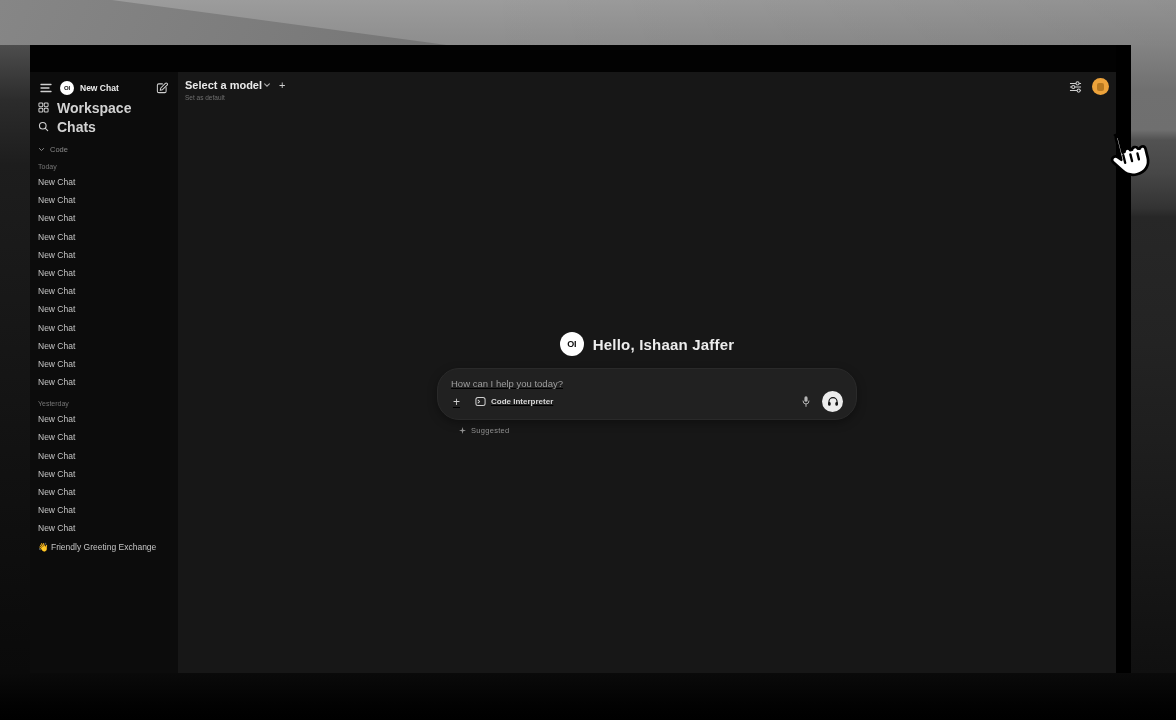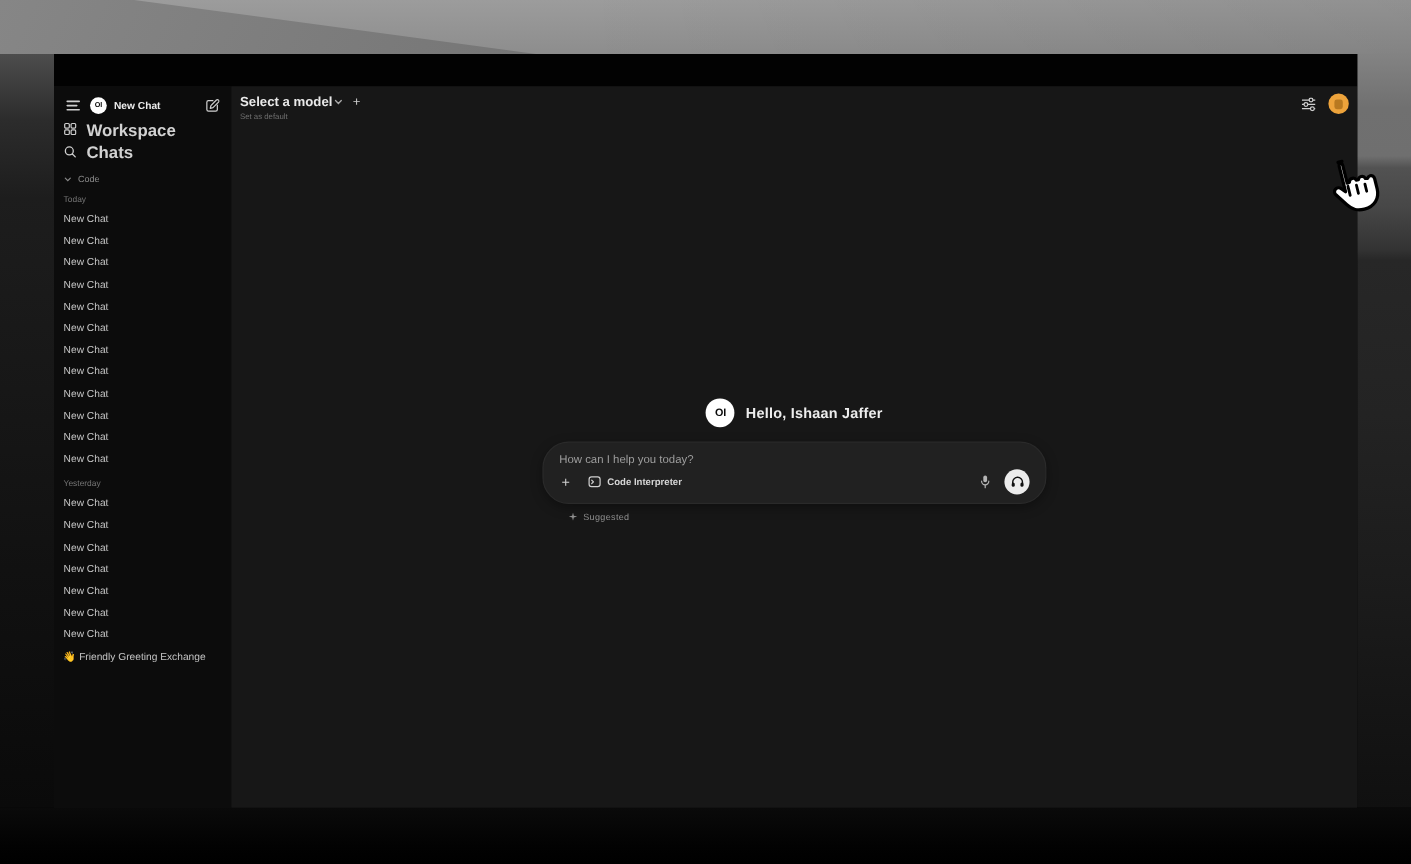--- a/index.html
+++ b/index.html
@@ -13,21 +13,21 @@
     clip-path:polygon(0 0, 9.5% 0, 38% 100%, 0 100%); }
   .bg-top::after { content:""; position:absolute; inset:0;
     background:linear-gradient(to right, rgba(0,0,0,0) 40%, rgba(0,0,0,.07)); }
   .bg-left { position:absolute; left:0; top:45px; width:45px; height:628px;
     background:linear-gradient(to bottom,#4d4d4d 0px,#2c2c2c 55px,#1d1d1d 120px,#171717 280px,#111 430px,#0a0a0a 100%); }
   .bg-right { position:absolute; left:1131px; top:45px; width:45px; height:628px;
     background:linear-gradient(to bottom,#838383 0px,#707070 45px,#6f6f6f 85px,#525252 95px,#474747 128px,#333 163px,#272727 172px,#232323 300px,#1b1b1b 450px,#101010 100%); }
   .bg-bottom { position:absolute; left:0; top:673px; width:1176px; height:47px;
     background:linear-gradient(to bottom,#0a0a0a,#020202 70%,#000); }
 
-  .window { position:absolute; left:45px; top:45px; width:1086px; height:628px;
+  .window { position:absolute; left:30px; top:45px; width:1086px; height:628px;
     background:#171717; display:flex; flex-direction:column; }
   .titlebar { height:27px; background:#020202; flex:0 0 27px; }
   .app { flex:1; display:flex; min-height:0; }
 
   
   .sidebar { width:148px; flex:0 0 148px; background:#0c0c0c; color:#c7c7c7;
     padding:6px 6px 6px 8px; overflow:hidden; }
   .sb-header { display:flex; align-items:center; gap:6px; height:20px; padding-right:2px; }
   .icon-btn { display:flex; align-items:center; justify-content:center; background:none;
     border:none; cursor:pointer; padding:2px; }
@@ -54,25 +54,25 @@
   .set-default { font-size:6.5px; color:#6f6f6f; margin-top:3px; cursor:pointer; }
   .top-right { position:absolute; right:7px; top:6px; display:flex; align-items:center; gap:8px; }
   .avatar { width:17px; height:17px; border-radius:50%; background:#eda33b; cursor:pointer;
     position:relative; }
   .avatar::after { content:""; position:absolute; left:5px; top:4.5px; width:7px; height:8px;
     border-radius:2px; background:rgba(120,70,0,.45); }
 
   .center-col { position:absolute; left:50%; transform:translateX(-50%); top:258px; width:420px; }
   .hero { display:flex; align-items:center; justify-content:center; gap:9px; height:28px; }
   .hero .logo-circle { width:24px; height:24px; font-size:9px; }
-  .hero-text { font-size:12px; font-weight:600; color:#ededed; letter-spacing:.2px; }
+  .hero-text { font-size:15px; font-weight:600; color:#ededed; letter-spacing:.2px; }
 
   .composer { margin-top:10px; height:52px; background:#212121; border:1px solid #2a2a2a;
     border-radius:22px; padding:9px 13px 7px; box-shadow:0 3px 10px rgba(0,0,0,.35);
-    display:flex; flex-direction:column; justify-content:space-between; }
+    display:flex; flex-direction:column; justify-content:space-between;text-decoration:underline; }
   .composer-input { font-size:9.5px; color:#9e9e9e; outline:none; cursor:text; }
   .composer-row { display:flex; align-items:center; gap:9px; }
   .plus-btn { font-size:12px; color:#cfcfcf; background:none; border:none; cursor:pointer;
     line-height:1; padding:0 2px; }
   .ci-pill { display:flex; align-items:center; gap:5px; font-size:8px; font-weight:600;
     color:#d6d6d6; cursor:pointer; padding:2px 4px; border-radius:8px; }
   .spacer { flex:1; }
   .call-btn { width:21px; height:21px; border-radius:50%; background:#ececec; border:none;
     display:flex; align-items:center; justify-content:center; cursor:pointer; }
 

